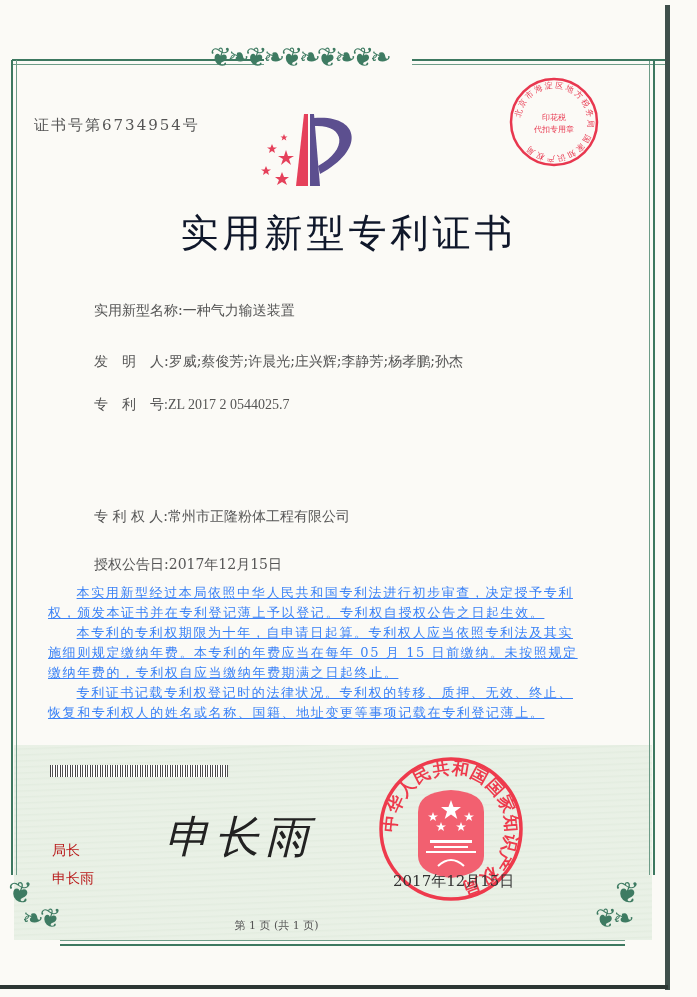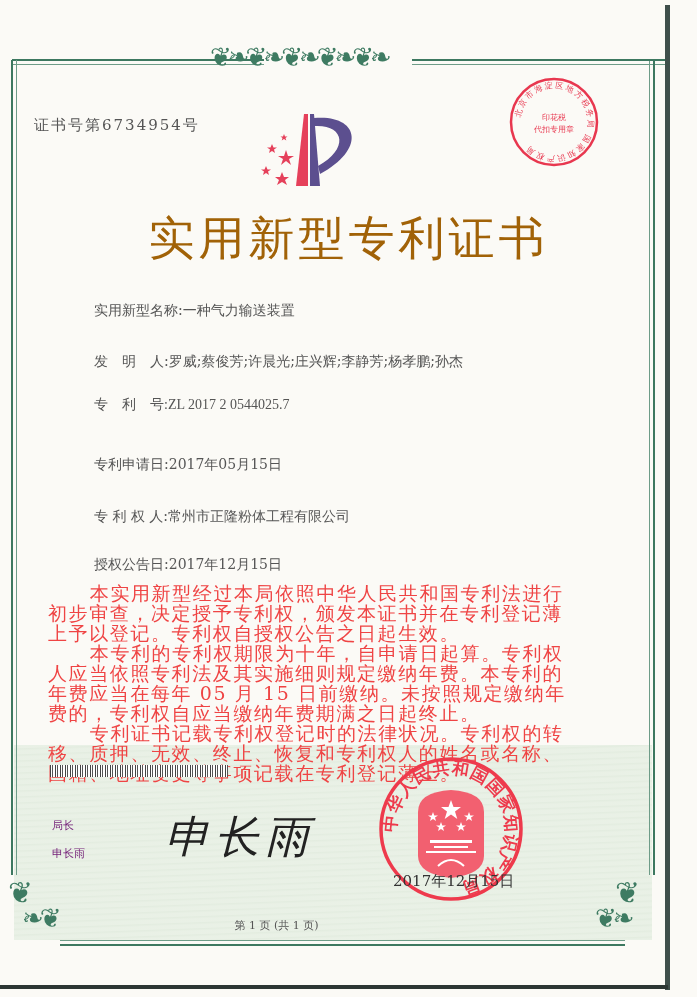--- a/index.html
+++ b/index.html
@@ -50,34 +50,35 @@
     position:absolute; color:#3e7b62; font-size:26px; line-height:1; letter-spacing:-4px;
     font-family:"DejaVu Sans", sans-serif;
   }
   .cert-no {
     position:absolute; left:34px; top:116px; font-size:15px; letter-spacing:2px; color:#555;text-align:right;
   }
   .logo { position:absolute; left:258px; top:108px; width:110px; height:90px; }
   .seal-small { position:absolute; left:508px; top:76px; width:92px; height:92px; }
   .title {
     position:absolute; left:0; width:697px; top:208px; text-align:center;
-    font-family:"DejaVu Sans", sans-serif; font-size:46px; letter-spacing:4px; color:#a16207;
+    font-family:"DejaVu Sans", sans-serif; font-size:38px; letter-spacing:4px; color:#0f172a;
   }
   .field { position:absolute; left:48px; font-size:14px; color:#555; white-space:nowrap;margin-left:46px; }
   .field .lbl { display:inline-block; }
   .para {
-    position:absolute; left:48px; width:530px; font-size:19px; line-height:20px; color:#ef4444;
+    position:absolute; left:48px; width:530px; font-size:13px; line-height:20px; color:#3b82f6;
     letter-spacing:1.6px;
+    text-decoration:underline;
   }
   .para p { margin:0; text-indent:2.2em; }
   .barcode {
     position:absolute; left:50px; top:765px; width:178px; height:12px;
     background: repeating-linear-gradient(90deg, #444 0px, #444 1px, #fff 1px, #fff 2px, #555 2px, #555 3px, #fff 3px, #fff 5px);
   }
-  .director { position:absolute; left:52px; font-family:"DejaVu Sans", sans-serif; font-size:11px; color:#701a75; }
+  .director { position:absolute; left:52px; font-family:"DejaVu Sans", sans-serif; font-size:14px; color:#b91c1c;margin-top:24px; }
   .signature {
     position:absolute; left:165px; top:808px; font-family:"DejaVu Serif", serif; font-size:44px; color:#222;
     letter-spacing:6px; font-style:italic;
   }
   .seal-big { position:absolute; left:378px; top:756px; width:146px; height:146px; }
   .seal-date {
     position:absolute; left:393px; top:872px; font-size:15px; color:#333; letter-spacing:0px;
     font-family:"DejaVu Serif", serif;
   }
   .page-no {
@@ -135,23 +136,20 @@
 
   <div class="field" style="top:302px;">
     <span class="lbl">实用新型名称:</span><span>一种气力输送装置</span>
   </div>
   <div class="field" style="top:353px;">
     <span class="lbl">发　明　人:</span><span>罗威;蔡俊芳;许晨光;庄兴辉;李静芳;杨孝鹏;孙杰</span>
   </div>
   <div class="field" style="top:396px;font-family:Liberation Serif, serif;">
     <span class="lbl">专　利　号:</span><span>ZL 2017 2 0544025.7</span>
   </div>
-  <div class="field" style="top:456px;">
-    <span class="lbl">专利申请日:</span><span>2017年05月15日</span>
-  </div>
   <div class="field" style="top:508px;">
     <span class="lbl">专 利 权 人:</span><span>常州市正隆粉体工程有限公司</span>
   </div>
   <div class="field" style="top:556px;">
     <span class="lbl">授权公告日:</span><span>2017年12月15日</span>
   </div>
 
   <div class="para" style="top:583px;">
     <p>本实用新型经过本局依照中华人民共和国专利法进行初步审查，决定授予专利权，颁发本证书并在专利登记薄上予以登记。专利权自授权公告之日起生效。</p>
     <p>本专利的专利权期限为十年，自申请日起算。专利权人应当依照专利法及其实施细则规定缴纳年费。本专利的年费应当在每年 05 月 15 日前缴纳。未按照规定缴纳年费的，专利权自应当缴纳年费期满之日起终止。</p>

